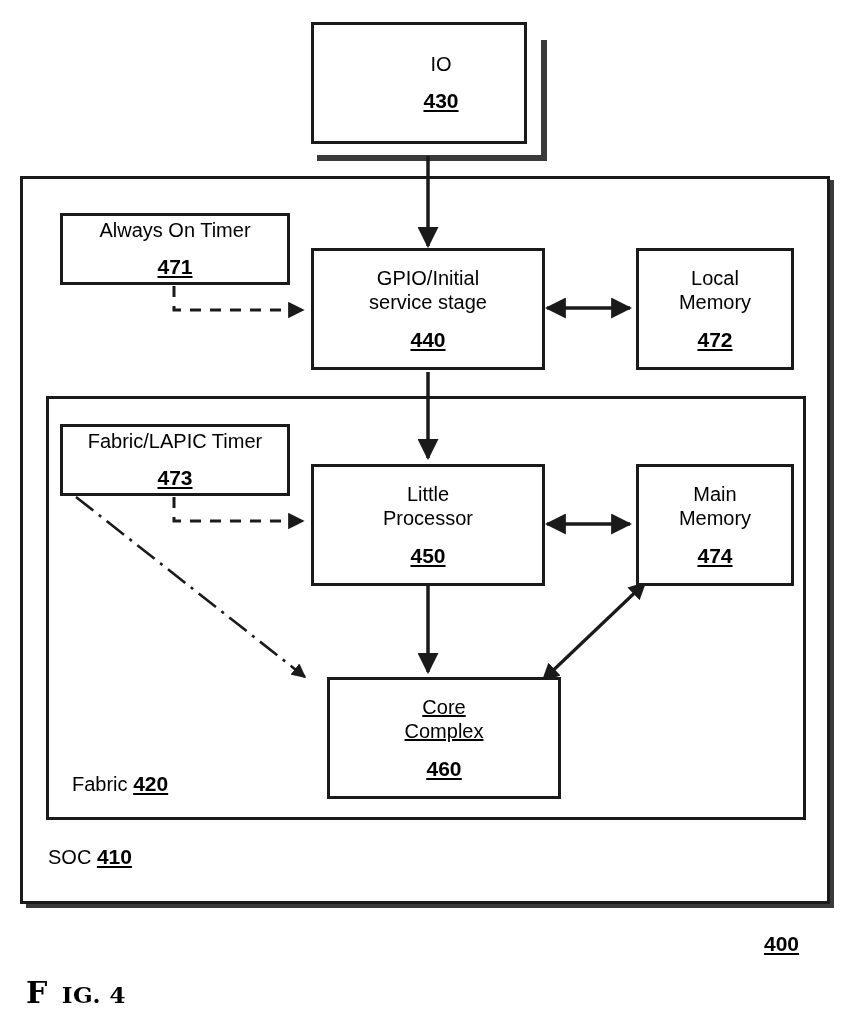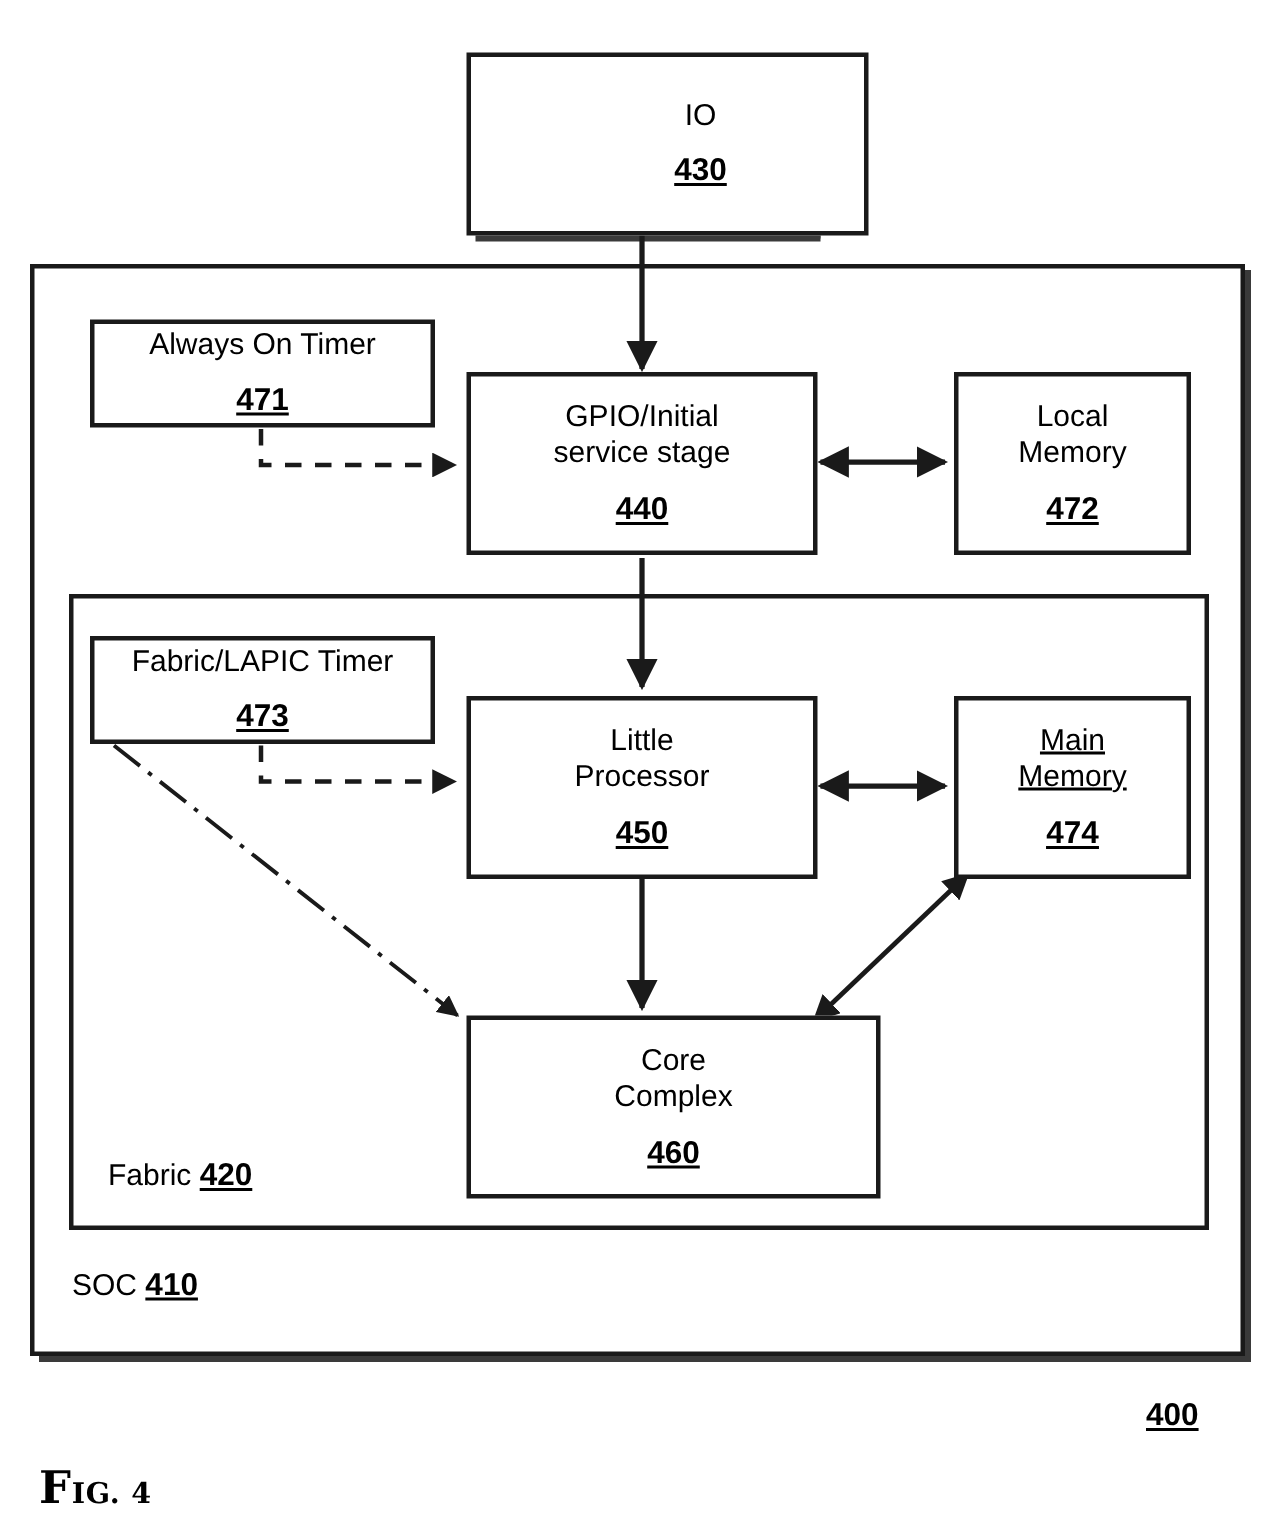--- a/index.html
+++ b/index.html
@@ -56,21 +56,21 @@
     font-weight: bold;
     text-decoration: underline;
   }
   .figcaption {
     position: absolute;
     font-size: 30px;
     font-family: "DejaVu Serif", serif;
     font-weight: bold;
     letter-spacing: 0.5px;
   }
-  .figcaption .small { font-size: 19px; }
+  .figcaption .small { font-size: 23px; margin-left: 14px; }
   svg.overlay {
     position: absolute;
     left: 0;
     top: 0;
     width: 855px;
     height: 1024px;
     pointer-events: none;
   }
   .shadow {
     position: absolute;
@@ -121,21 +121,21 @@
 
     <path d="M 76 497 L 305 677" stroke="#1a1a1a" stroke-width="2.6" fill="none" stroke-dasharray="22,7,3,7" marker-end="url(#arrowS)"></path>
 
     <line x1="547" y1="524" x2="630" y2="524" stroke="#1a1a1a" stroke-width="3.5" marker-start="url(#arrow)" marker-end="url(#arrow)"></line>
 
     <line x1="428" y1="585" x2="428" y2="672" stroke="#1a1a1a" stroke-width="3.5" marker-end="url(#arrow)"></line>
 
     <line x1="543" y1="680" x2="645" y2="583" stroke="#1a1a1a" stroke-width="3.2" marker-start="url(#arrowS)" marker-end="url(#arrowS)"></line>
   </svg>
 
-  <div class="box" style="left:311px; top:35px; width:268px; height:122px;padding-left:44px;">
+  <div class="box" style="left:311px; top:22px; width:216px; height:122px;padding-left:44px;">
     <span class="line">IO</span>
     <span class="ref">430</span>
   </div>
 
   <div class="box" style="left:60px; top:213px; width:230px; height:72px;">
     <span class="line">Always On Timer</span>
     <span class="ref">471</span>
   </div>
 
   <div class="box" style="left:311px; top:248px; width:234px; height:122px;">
@@ -154,27 +154,27 @@
     <span class="line">Fabric/LAPIC Timer</span>
     <span class="ref">473</span>
   </div>
 
   <div class="box" style="left:311px; top:464px; width:234px; height:122px;">
     <span class="line">Little</span>
     <span class="line">Processor</span>
     <span class="ref">450</span>
   </div>
 
-  <div class="box" style="left:636px; top:464px; width:158px; height:122px;text-decoration:underline;">
+  <div class="box" style="left:636px; top:464px; width:158px; height:122px;">
     <span class="line">Main</span>
     <span class="line">Memory</span>
     <span class="ref">474</span>
   </div>
 
-  <div class="box" style="left:311px; top:677px; width:276px; height:122px;">
+  <div class="box" style="left:327px; top:677px; width:234px; height:122px;text-decoration:underline;">
     <span class="line">Core</span>
     <span class="line">Complex</span>
     <span class="ref">460</span>
   </div>
 
   <div class="fignum" style="left:733px; top:932px;margin-left:31px;">400</div>
 
   <div class="figcaption" style="left:26px; top:975px;">
     <span>F</span><span class="small">IG. 4</span>
   </div>

